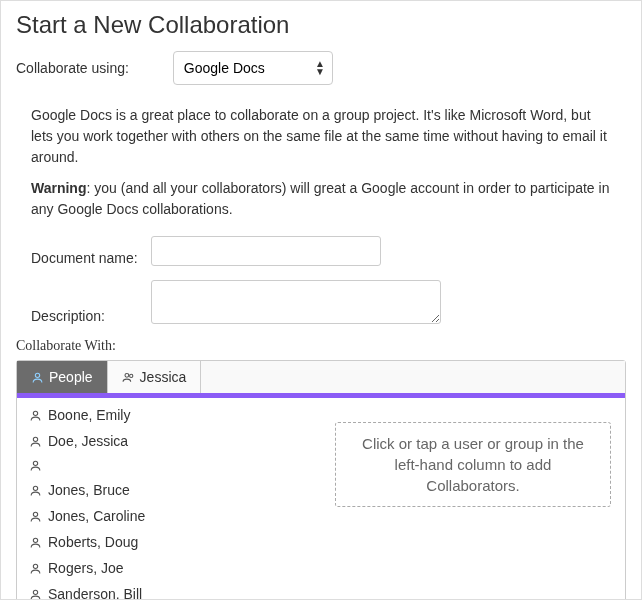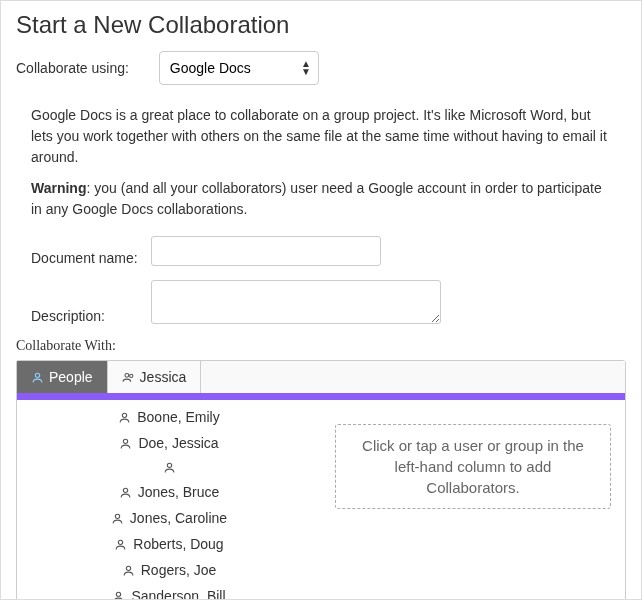--- a/index.html
+++ b/index.html
@@ -19,21 +19,21 @@
     }
     h2.title {
       font-size: 24px;
       font-weight: 400;
       color: #333;
       margin-bottom: 12px;
     }
     .row-using {
       display: flex;
       align-items: center;
-      gap: 10px;
+      gap: 24px;
       margin-bottom: 20px;
     }
     .label {
       color: #333;
       font-size: 14px;
     }
     .select-wrap {
       position: relative;
       display: inline-block;
       padding-left: 20px;
@@ -103,21 +103,21 @@
       margin-bottom: 6px;
       font-size: 14px;
       font-family: Liberation Serif, serif;
     }
     .collab-box {
       border: 1px solid #ccc;
       border-radius: 3px;
     }
     .tabs {
       display: flex;
-      border-bottom: 7px solid #8b5cf6;
+      border-bottom: 5px solid #8b5cf6;
       background: #f9f9f9;
     }
     .tab {
       display: flex;
       align-items: center;
       gap: 5px;
       padding: 8px 14px;
       border-right: 1px solid #ccc;
       cursor: pointer;
       font-size: 14px;
@@ -144,21 +144,20 @@
       overflow-y: auto;
       padding: 4px 0;
     }
     .people-list .item {
       display: flex;
       align-items: center;
       gap: 6px;
       padding: 5px 12px;
       cursor: pointer;
       font-size: 14px;
-      justify-content: center;
     }
     .hint-area {
       flex: 1;
       padding: 24px 14px;
     }
     .hint-box {
       border: 1px dashed #aaa;
       border-radius: 3px;
       padding: 10px 14px;
       text-align: center;
@@ -178,21 +177,21 @@
     <select class="select">
       <option>Google Docs</option>
     </select>
     <div class="select-arrows">▲<br>▼</div>
   </div>
 </div>
 
 <div class="description">
   <p>Google Docs is a great place to collaborate on a group project. It's like Microsoft Word, but lets you work together with others on the same file at the same time without having to email it around.</p>
   <p>
-    <span class="warning-label">Warning</span><span>: you (and all your collaborators) user need a Google account in order to participate in any Google Docs collaborations.</span>
+    <span class="warning-label">Warning</span><span>: you (and all your collaborators) will great a Google account in order to participate in any Google Docs collaborations.</span>
   </p>
 </div>
 
 <div class="form-row">
   <div class="flabel">Document name:</div>
   <input type="text" value="" style="">
 </div>
 
 <div class="form-row">
   <div class="flabel">Description:</div>

